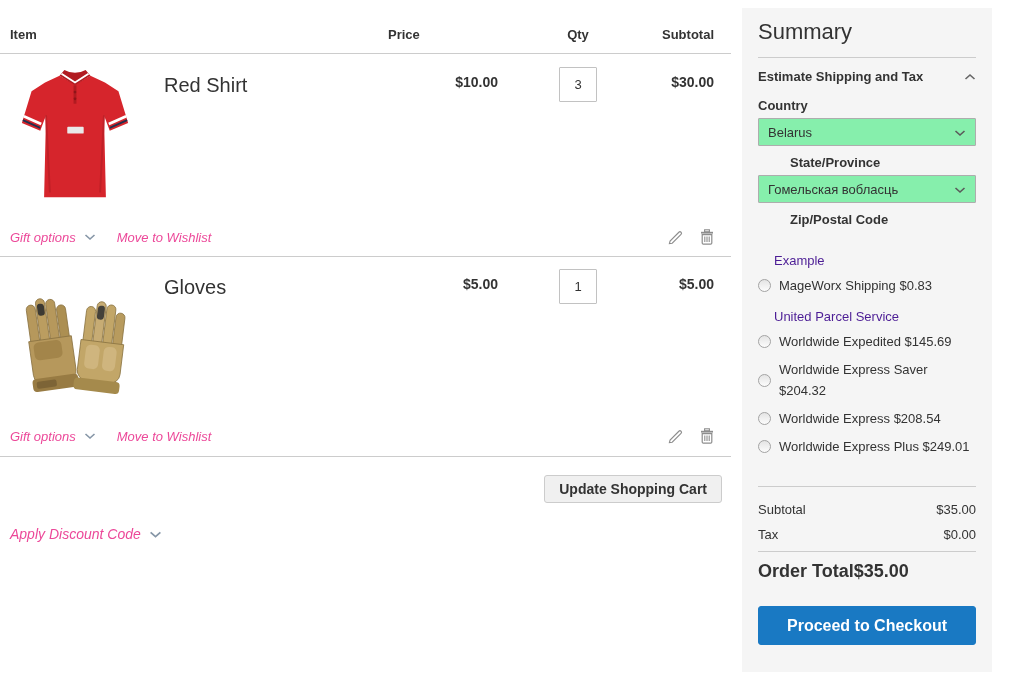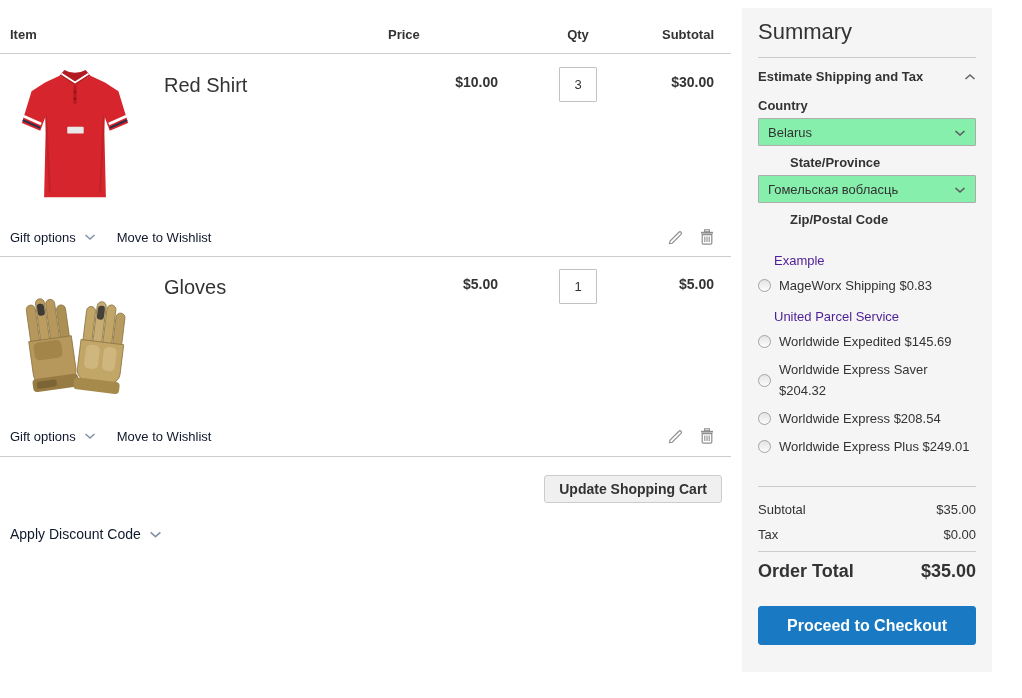--- a/index.html
+++ b/index.html
@@ -21,21 +21,21 @@
   .img-wrap.gloves { padding-top:25px; height:128px; }
   .product-name { font-size:20px; color:#333; padding-top:7px; margin-left:14px; }
   .price-cell, .subtotal-cell { font-size:14px; font-weight:bold; text-align:right; padding-top:7px; color:#333; }
   .qty-cell { text-align:center; }
   .qty-input { width:38px; height:35px; border:1px solid #c2c2c2; border-radius:1px; text-align:center; font-size:13px; font-family:inherit; color:#333; background:#fff; }
 
   .row-actions { display:flex; justify-content:space-between; align-items:center; padding:0 17px 0 10px; }
   .row1 .row-actions { margin-top:18px; }
   .row2 .row-actions { margin-top:31px; }
   .actions-left { display:flex; align-items:center; }
-  .link { color:#0f172a; font-size:13px; text-decoration:none; cursor:pointer; }
+  .link { color:#ec4899; font-size:13px; text-decoration:none; cursor:pointer;font-style:italic; }
   .caret { margin-left:8px; display:inline-flex; }
   .wishlist { margin-left:21px; }
   .actions-right { display:flex; align-items:center; gap:17px; }
   .icon-btn { display:inline-flex; cursor:pointer; }
   .row-divider { border-bottom:1px solid #ccc; margin-top:11px; }
   .row2 .row-divider { margin-top:12px; }
 
   .cart-footer { margin-top:18px; text-align:right; padding-right:9px; }
   .btn-secondary { display:inline-block; background:#f0f0f0; border:1px solid #ccc; border-radius:3px; padding:5px 14px; font-size:14px; font-weight:bold; color:#333; font-family:inherit; cursor:pointer; }
   .discount-toggle { margin-top:23px; padding-left:10px; display:flex; align-items:center; }
@@ -56,21 +56,21 @@
   .method-group-title { font-size:13px; font-weight:normal; color:#4c1d95;padding-left:16px; }
   .method-group-title.ups { margin-top:13px; }
   .radio-row { display:flex; align-items:center; margin-top:7px; cursor:pointer; }
   .radio { width:13px; height:13px; border-radius:50%; border:1px solid #a3a3a3; background:linear-gradient(#e4e4e4,#fcfcfc); flex:0 0 13px; }
   .radio-label { margin-left:8px; font-size:13px; color:#333; line-height:21px; }
 
   .totals-hr { border:none; border-top:1px solid #ccc; margin-top:29px; }
   .totals-row { display:flex; justify-content:space-between; font-size:13px; color:#333; }
   .totals-row.first { padding-top:15px; }
   .totals-row.tax { margin-top:10px; padding-bottom:9px; border-bottom:1px solid #ccc; }
-  .order-total-row { display:flex; justify-content:space-between; padding-top:9px; font-size:18px; font-weight:bold; color:#333; }
+  .order-total-row { display:flex; justify-content:flex-start; padding-top:9px; font-size:18px; font-weight:bold; color:#333; }
 
   .btn-primary { margin-top:24px; width:100%; height:39px; background:#1979c3; border:1px solid #1979c3; border-radius:3px; color:#fff; font-size:16px; font-weight:bold; font-family:inherit; cursor:pointer; }
 </style>
 </head>
 <body>
 
 <div class="page">
 
   <div class="cart-area">
 

